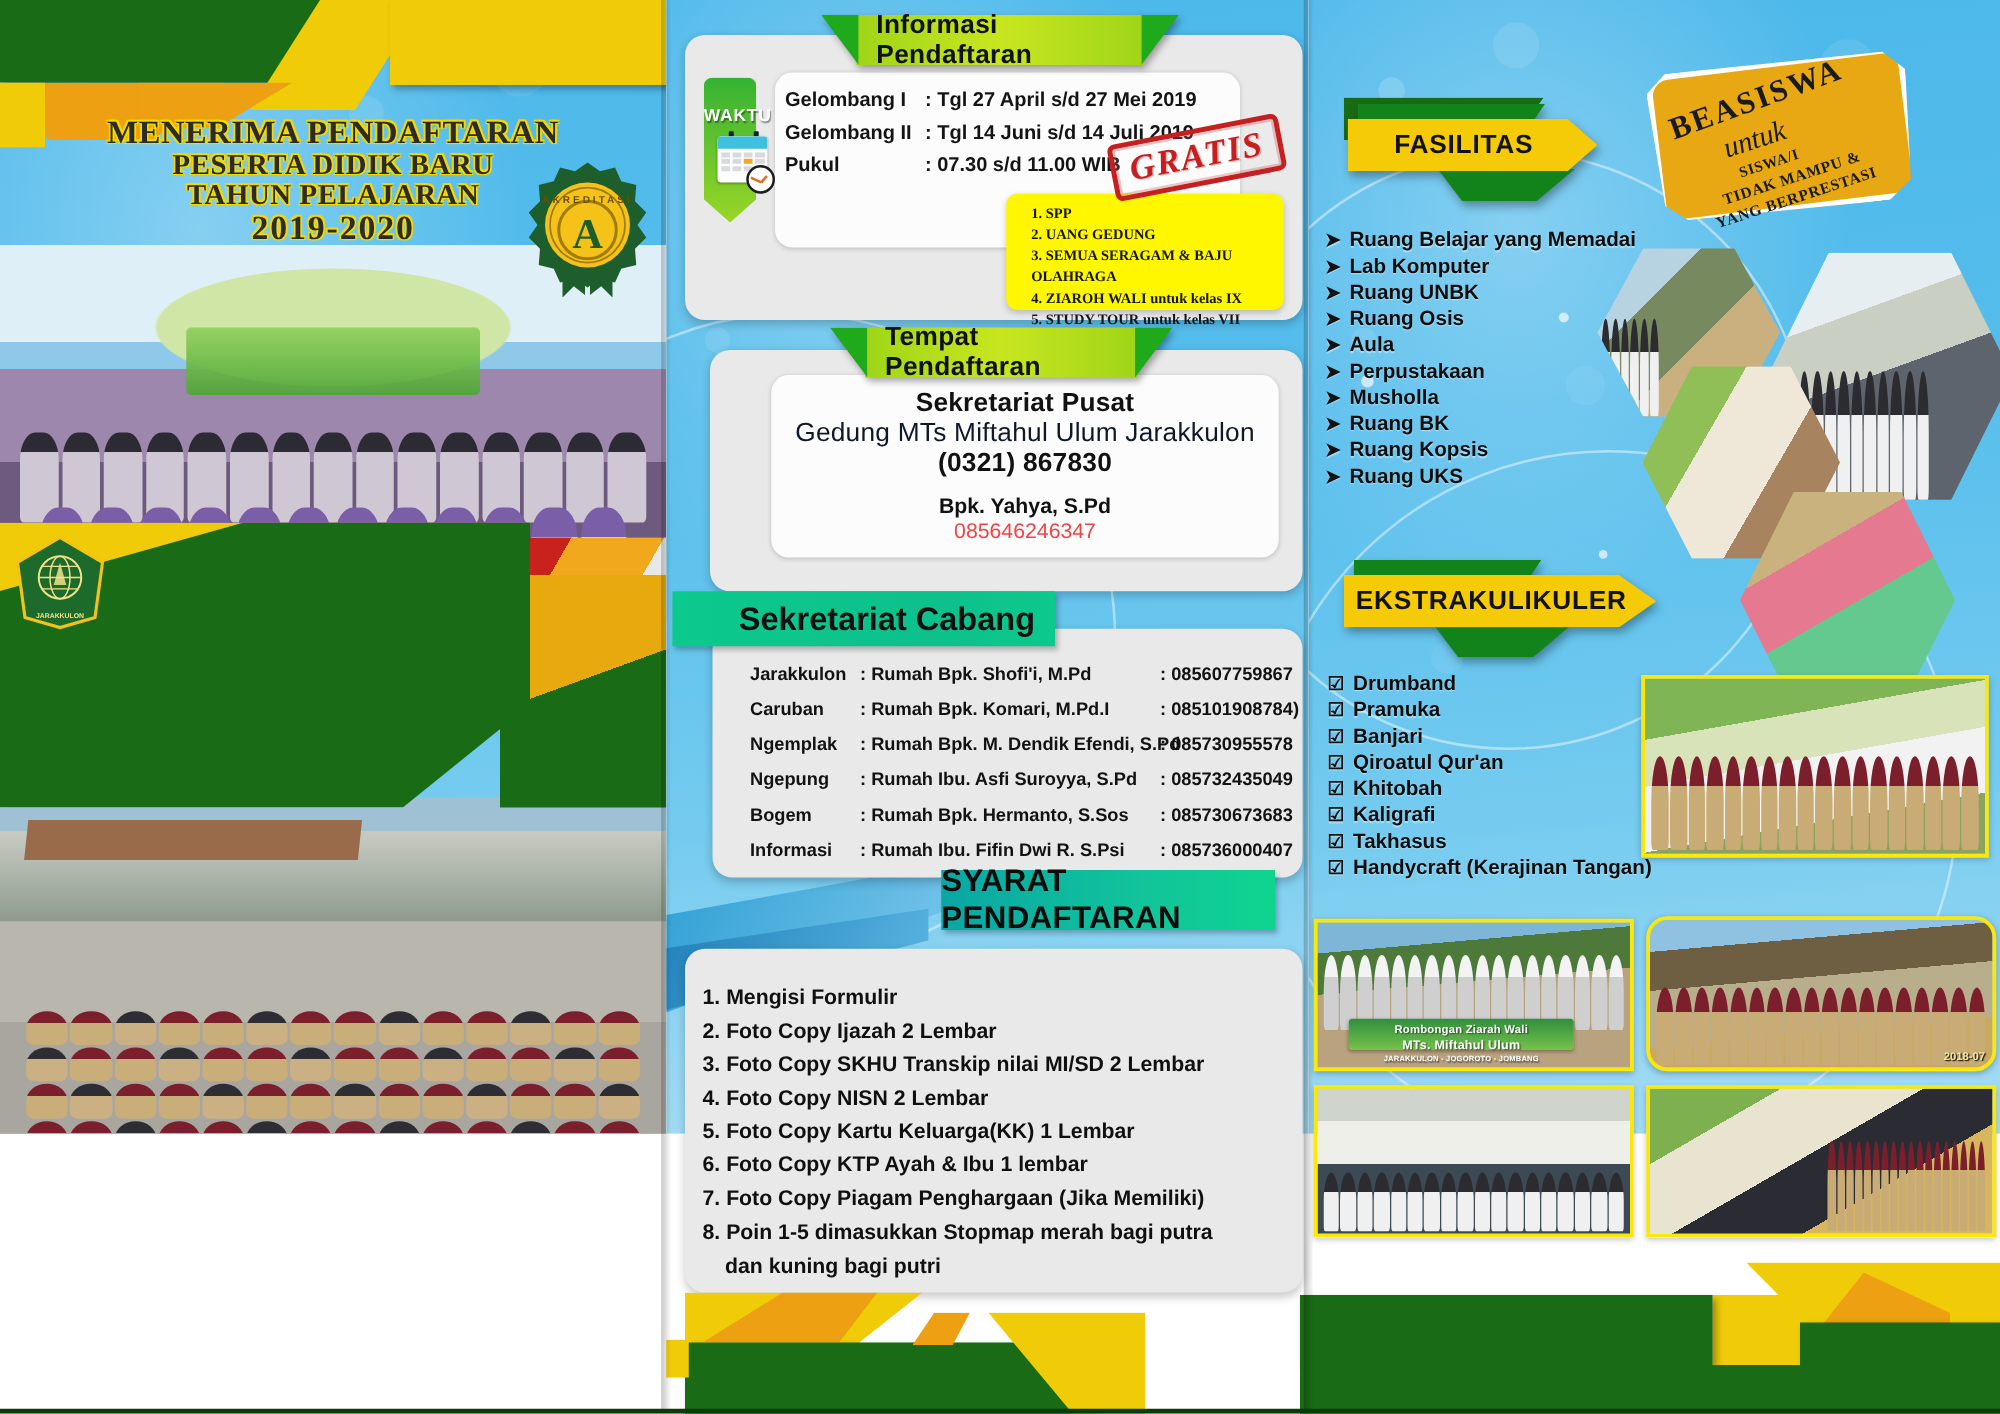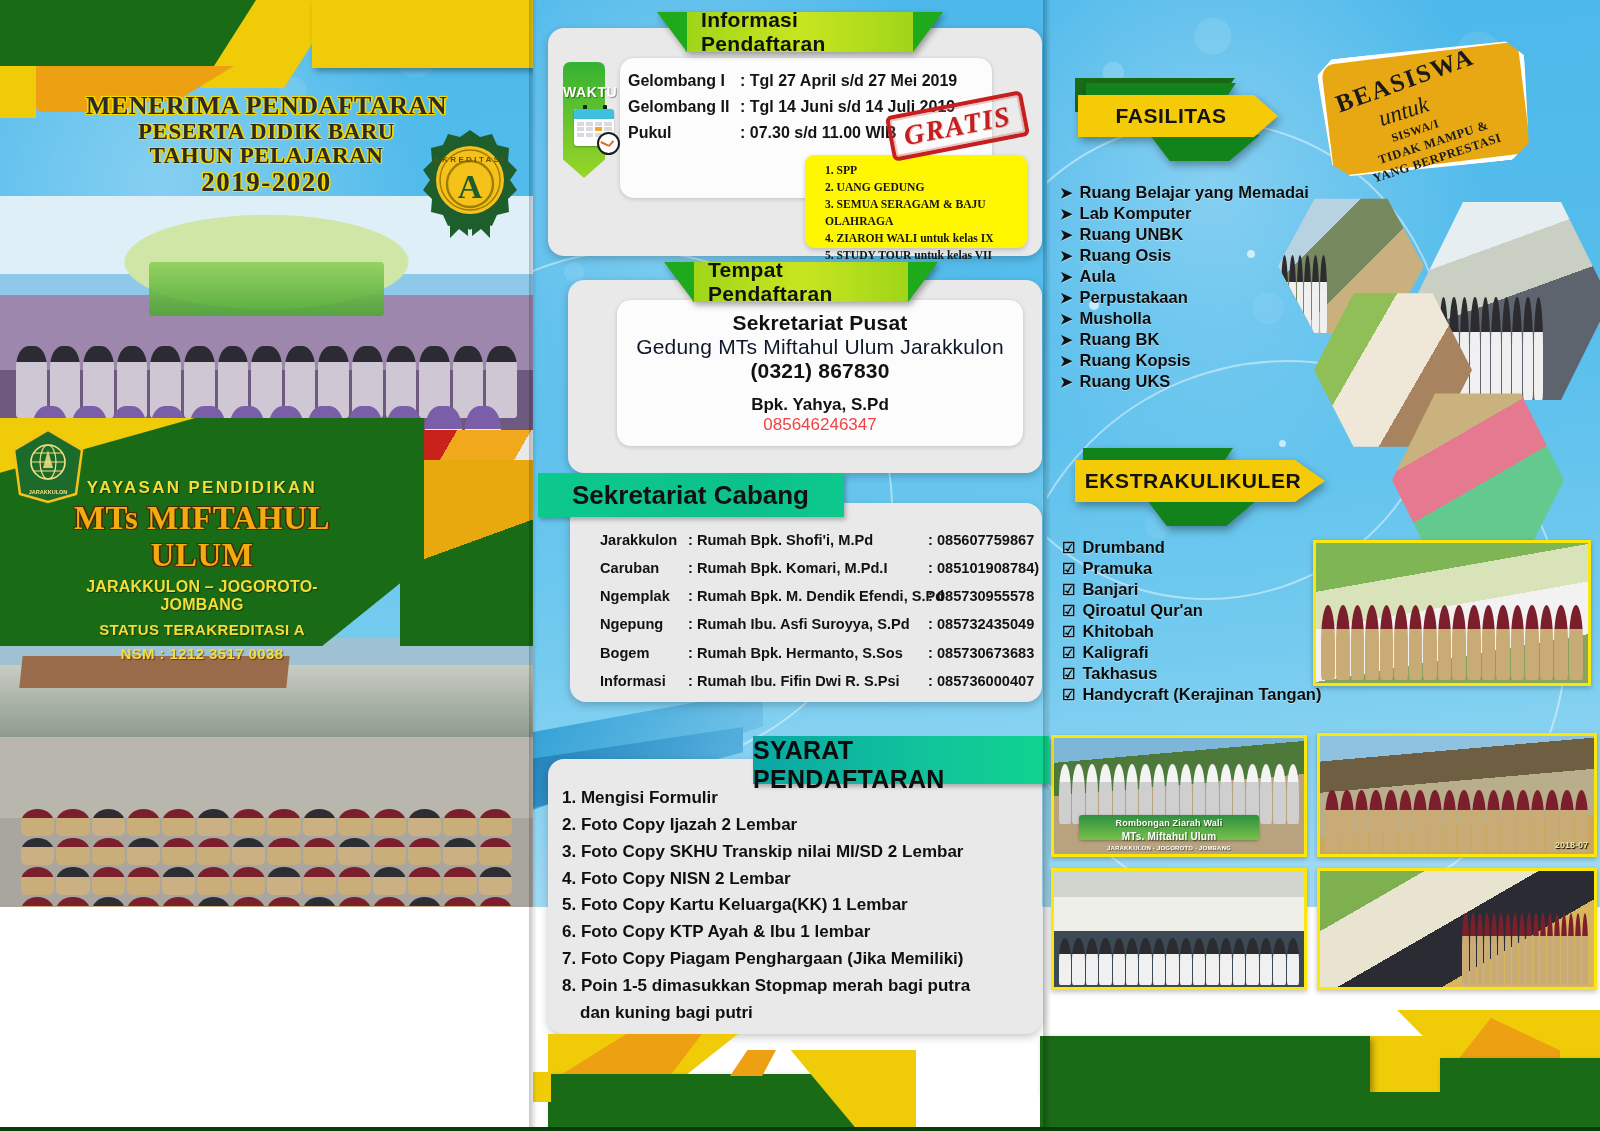--- a/index.html
+++ b/index.html
@@ -249,34 +249,34 @@
   #reg-place .t4 { font-size: 17px; font-weight: bold; color: #111; margin-top: 12px; }
   #reg-place .t5 { font-size: 17px; font-weight: normal; color: #ef4444; }
 
   
   #cabang-head {
     position: absolute; left: 538px; top: 473px; width: 306px; height: 44px; z-index: 16;
     background: linear-gradient(90deg, #0cc98d 0%, #0dc08c 70%, #0cc98d 100%);
     display: flex; align-items: center;
     box-shadow: 2px 3px 4px rgba(0,0,0,.25);
   }
-  #cabang-head span { font-size: 26px; font-weight: bold; color: #111; padding-left: 34px; text-align: right; }
+  #cabang-head span { font-size: 26px; font-weight: bold; color: #111; padding-left: 53px; text-align: right; }
 
   #cabang-card { left: 570px; top: 503px; width: 472px; height: 199px; }
   #cabang-list { position: absolute; left: 600px; top: 526px; width: 445px; z-index: 13; }
   #cabang-list .r { display: flex; font-size: 14.6px; font-weight: bold; color: #121212; line-height: 1.93; }
   #cabang-list .c1 { width: 88px; white-space: nowrap; }
   #cabang-list .c2 { width: 240px; white-space: nowrap; }
   #cabang-list .c3 { white-space: nowrap; }
 
   
   #syarat-head {
-    position: absolute; left: 753px; top: 736px; width: 296px; height: 48px; z-index: 16;
+    position: absolute; left: 753px; top: 696px; width: 267px; height: 48px; z-index: 16;
     background: linear-gradient(90deg, #0aa6a4 0%, #11c49a 60%, #0fd48f 100%);
-    display: flex; align-items: flex-start; justify-content: center;
+    display: flex; align-items: center; justify-content: center;
     box-shadow: 2px 3px 4px rgba(0,0,0,.25);
   }
   #syarat-head span { font-size: 25px; font-weight: bold; color: #0c0c0c; letter-spacing: .3px; }
   #syarat-card { left: 548px; top: 759px; width: 494px; height: 275px; }
   #syarat-list { position: absolute; left: 562px; top: 785px; width: 470px; z-index: 13; }
   #syarat-list li {
     list-style: none; font-size: 17px; font-weight: bold; color: #101010; line-height: 1.58;
     white-space: nowrap;
   }
   #syarat-list li .sub { display:block; padding-left: 18px; }
@@ -363,21 +363,21 @@
   }
 
   
   .ph-a { background: linear-gradient(135deg,#b7d3e2 0 30%,#76895f 30% 55%,#cbb07f 55% 100%); }
   .ph-b { background: linear-gradient(160deg,#e6eef2 0 28%,#c9cfc2 28% 48%,#5d646d 48% 100%); }
   .ph-c { background: linear-gradient(120deg,#8fbf56 0 34%,#efe7d8 34% 62%,#a7845f 62% 100%); }
   .ph-d { background: linear-gradient(150deg,#c9b27e 0 30%,#e5798f 30% 52%,#63c98e 52% 100%); }
   .ph-e { background: linear-gradient(170deg,#7fb554 0 26%,#d9e3ba 26% 46%,#f2f2f2 46% 74%,#8aa35f 74% 100%); }
   .ph-f { background: linear-gradient(175deg,#7eb6d8 0 18%,#4d7a3a 18% 42%,#b9a37e 42% 100%); }
   .ph-g { background: linear-gradient(180deg,#cfd4cd 0 22%,#efefe9 22% 52%,#3b4a55 52% 100%); }
-  .ph-h { background: linear-gradient(175deg,#8ec2e0 0 18%,#6e5e42 18% 40%,#b8ae8c 40% 72%,#caa95f 72% 100%); }
+  .ph-h { background: linear-gradient(175deg,#8ec2e0 0 18%,#6e5e42 18% 40%,#b8ae8c 40% 72%,#caa95f 72% 100%); border-radius: 17px; }
   .ph-i { background: linear-gradient(150deg,#7fb04f 0 22%,#e9e4cf 22% 46%,#2b2b33 46% 68%,#d8b65d 68% 100%); }
 
   .banner-strip {
     position:absolute; left:10%; bottom:12%; width:72%; height:22%;
     background: linear-gradient(#2f8f3f, #77c24a); border-radius:3px;
     box-shadow: 0 1px 3px rgba(0,0,0,.3);
   }
   .banner-strip .bt {
     color:#fff; font-size:9px; font-weight:bold; text-align:center; padding-top:3px;
     text-shadow: 1px 1px 1px rgba(0,0,0,.5); letter-spacing:.2px;
@@ -476,27 +476,20 @@
         <circle cx="38" cy="34" r="17" fill="none" stroke="#f5e08a" stroke-width="1.6"></circle>
         <ellipse cx="38" cy="34" rx="8" ry="17" fill="none" stroke="#f5e08a" stroke-width="1.2"></ellipse>
         <line x1="21" y1="34" x2="55" y2="34" stroke="#f5e08a" stroke-width="1.2"></line>
         <line x1="24" y1="25" x2="52" y2="25" stroke="#f5e08a" stroke-width="1"></line>
         <line x1="24" y1="43" x2="52" y2="43" stroke="#f5e08a" stroke-width="1"></line>
         <path d="M33 40 L38 22 L43 40 Z" fill="#f5e08a" opacity=".85"></path>
         <text x="38" y="66" text-anchor="middle" font-family="Liberation Sans, sans-serif" font-size="5.5" font-weight="bold" fill="#f5e08a">JARAKKULON</text>
       </svg>
     </div>
 
-    <div id="found-text">
-      <div class="yayasan">YAYASAN PENDIDIKAN</div>
-      <div class="mts">MTs MIFTAHUL ULUM</div>
-      <div class="loc">JARAKKULON – JOGOROTO-JOMBANG</div>
-      <div class="status">STATUS TERAKREDITASI  A</div>
-      <div class="nsm">NSM : 1212 3517 0038</div>
-    </div>
 
     <div class="photo" id="photo-yard">
       <div class="bldg"></div>
         <div class="roof"></div>
       <div class="grid2">
         <i></i>
           <i></i>
           <i></i>
           <i></i>
           <i></i>

